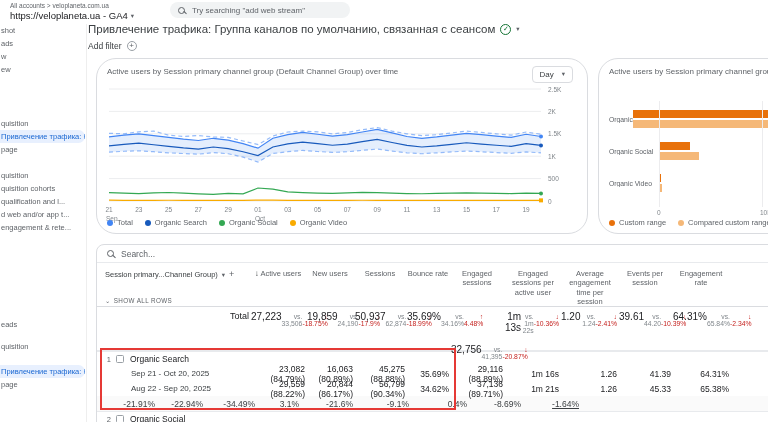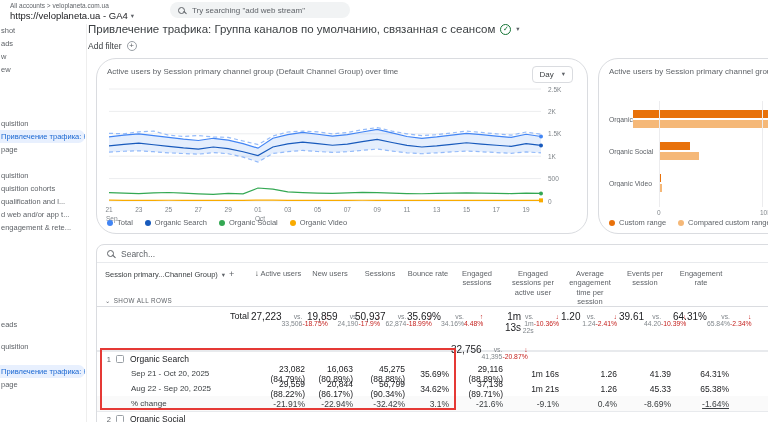--- a/index.html
+++ b/index.html
@@ -311,24 +311,23 @@
           <div class="tcell" style="width: 48px;">20,844 (86.17%)</div>
           <div class="tcell" style="width: 52px;">56,799 (90.34%)</div>
           <div class="tcell" style="width: 44px;">34.62%</div>
           <div class="tcell" style="width: 54px;">37,136 (89.71%)</div>
           <div class="tcell" style="width: 56px;">1m 21s</div>
           <div class="tcell" style="width: 58px;">1.26</div>
           <div class="tcell" style="width: 54px;">45.33</div>
           <div class="tcell" style="width: 58px;">65.38%</div>
         </div>
         <div class="trow sub-row pct">
-          <div class="tcell lab" style="width: 150px;">% change</div>
           <div class="tcell" style="width: 56px;">-21.91%</div>
           <div class="tcell" style="width: 48px;">-22.94%</div>
-          <div class="tcell" style="width: 52px;">-32.42%</div>
+          <div class="tcell" style="width: 52px;">-34.49%</div>
           <div class="tcell" style="width: 44px;">3.1%</div>
           <div class="tcell" style="width: 54px;">-21.6%</div>
           <div class="tcell" style="width: 56px;">-9.1%</div>
           <div class="tcell" style="width: 58px;">0.4%</div>
           <div class="tcell" style="width: 54px;">-8.69%</div>
           <div class="tcell" style="width: 58px; text-decoration: underline;">-1.64%</div>
         </div>
         <div class="trow name-row">
           <span class="idx">2</span>
       <span class="checkbox"></span>

